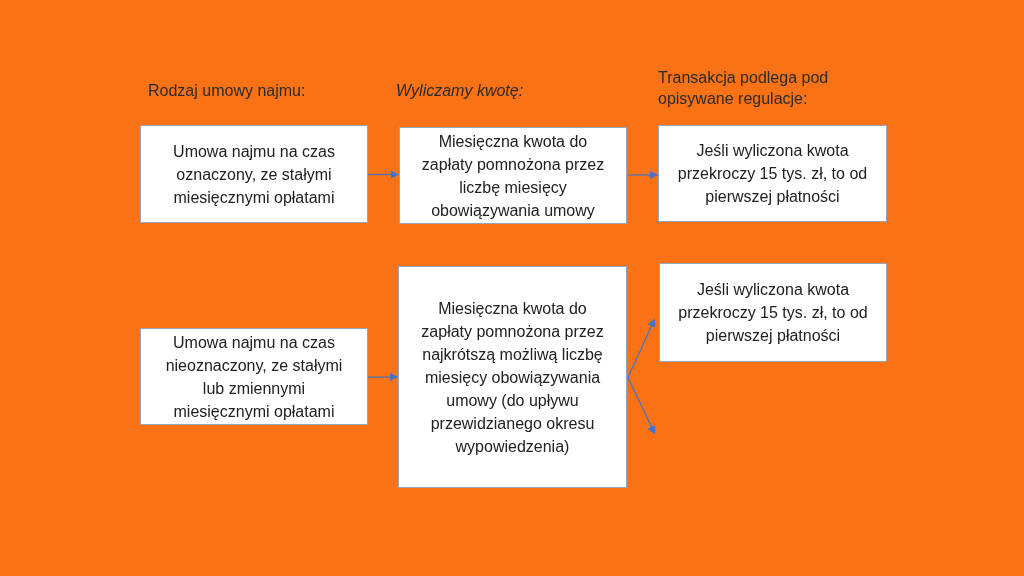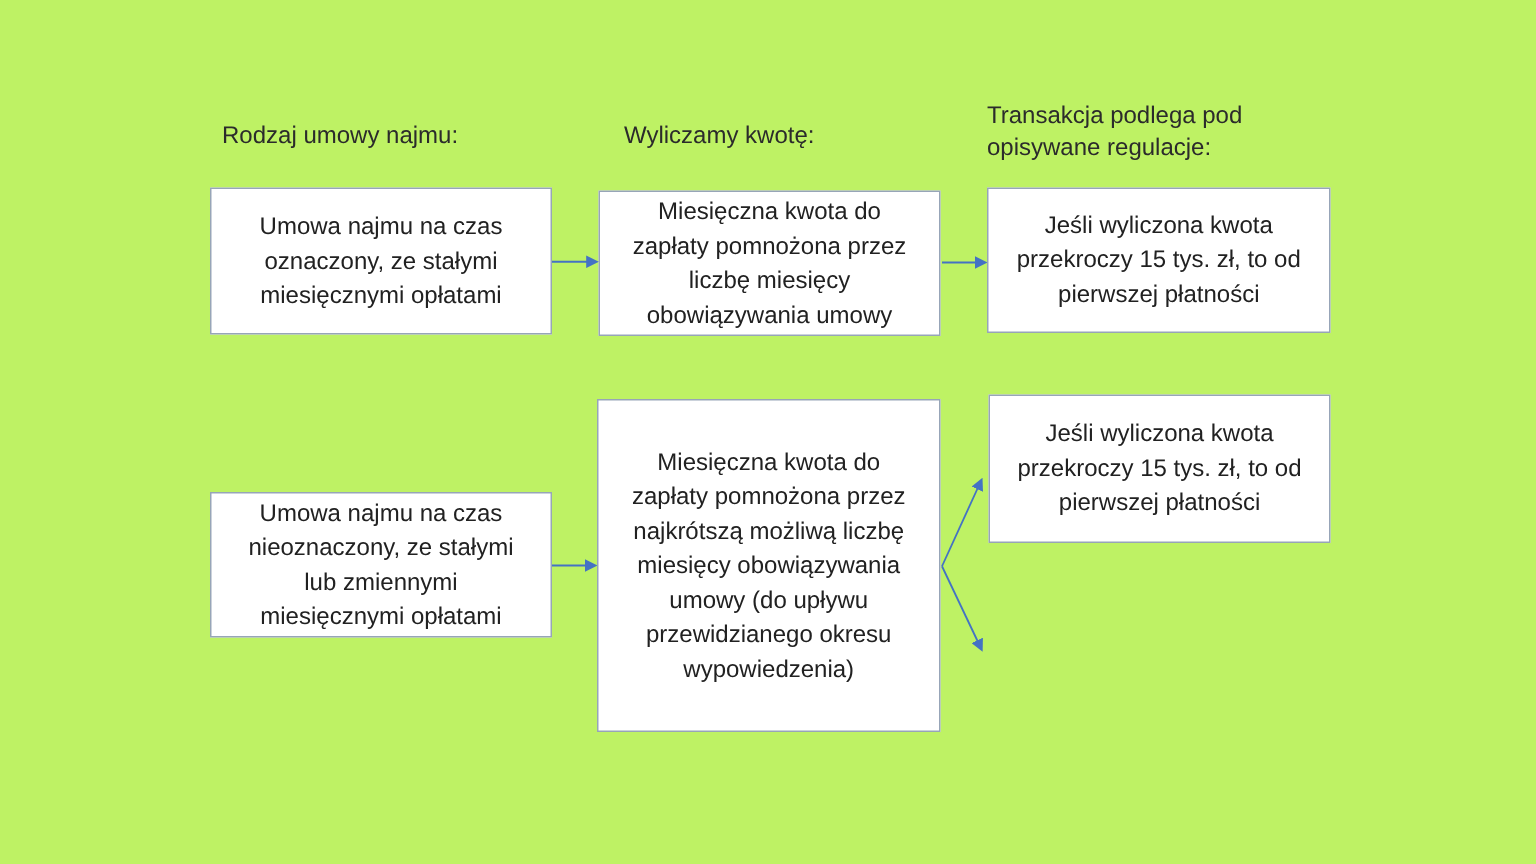--- a/index.html
+++ b/index.html
@@ -4,21 +4,21 @@
 <style>
   html, body {
     margin: 0;
     padding: 0;
     background: #ffffff;
   }
   .canvas {
     position: relative;
     width: 1024px;
     height: 576px;
-    background: #bef264;
+    background: #f97316;
     font-family: "Liberation Sans", sans-serif;
     color: #212121;
     overflow: hidden;
   }
   .col-header {
     position: absolute;
     font-size: 16px;
     line-height: 21px;
     white-space: pre-line;
     color: #2b2b2b;
@@ -51,21 +51,21 @@
     stroke-width: 1.2;
   }
 </style>
 </head>
 <body>
 
 <div class="canvas">
 
   <div class="col-header" style="left:148px; top:80px;">Rodzaj umowy najmu:</div>
 
-  <div class="col-header" style="left:416px; top:80px;">Wyliczamy kwotę:</div>
+  <div class="col-header" style="left:396px; top:80px;font-style:italic;">Wyliczamy kwotę:</div>
 
   <div class="col-header" style="left:658px; top:67px; width:220px;">Transakcja podlega pod
 opisywane regulacje:</div>
 
   <div class="node" style="left:140px; top:125px; width:228px; height:98px;">Umowa najmu na czas
 oznaczony, ze stałymi
 miesięcznymi opłatami</div>
 
   <div class="node" style="left:399px; top:127px; width:228px; height:97px;">Miesięczna kwota do
 zapłaty pomnożona przez

